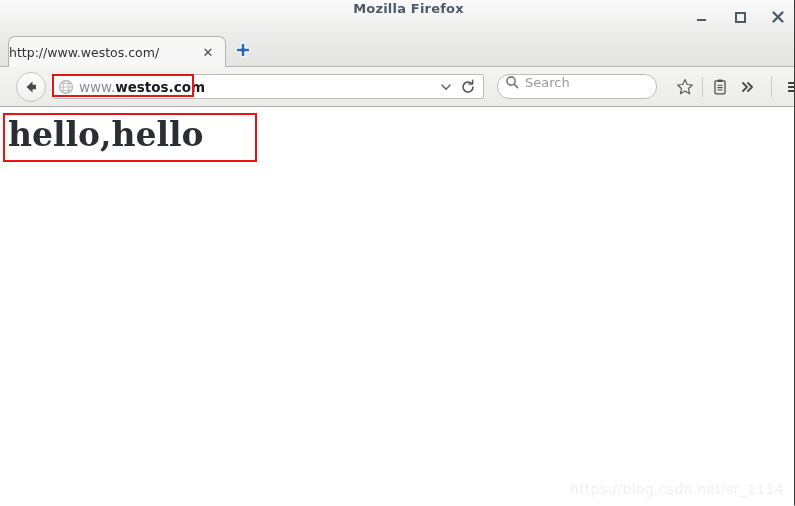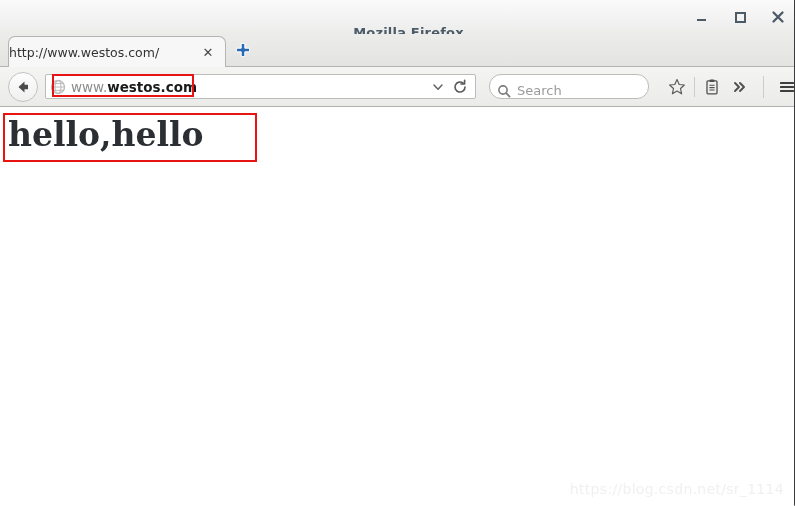--- a/index.html
+++ b/index.html
@@ -27,21 +27,21 @@
   
   .titlebar {
     position: relative;
     height: 34px;
     background: linear-gradient(to bottom, #fbfbfb 0%, #f2f2f2 55%, #ececeb 100%);
     border-bottom: 0;
   }
   .title-text {
     position: absolute;
     left: 0; right: 0;
-    top: 25px;
+    top: 1px;
     text-align: center;
     font-size: 13px;
     font-weight: bold;
     color: #4c5b68;
     letter-spacing: 0.2px;
     font-family: "DejaVu Sans", "Liberation Sans", sans-serif;
     padding-left: 23px;
   }
   .win-controls {
     position: absolute;
@@ -122,20 +122,21 @@
   }
 
   
   .navbar {
     position: relative;
     height: 39px;
     background: linear-gradient(to bottom, #f4f4f3 0%, #ebebea 100%);
     border-bottom: 1px solid #b0b0ae;
     display: flex;
     align-items: center;
+    padding-left: 8px;
   }
   .back-btn {
     margin-left: 8px;
     width: 28px;
     height: 28px;
     border-radius: 50%;
     background: linear-gradient(to bottom, #fdfdfd, #f0f0ef);
     border: 1px solid #c3c3c1;
     display: flex;
     align-items: center;
@@ -198,21 +199,21 @@
 
   .searchbar {
     margin-left: 13px;
     height: 25px;
     width: 160px;
     box-sizing: border-box;
     background: #ffffff;
     border: 1px solid #bcbcba;
     border-radius: 12px;
     display: flex;
-    align-items: flex-end;
+    align-items: flex-start;
     flex: none;
   }
   .search-icon { margin-left: 7px; flex: none; }
   .search-placeholder {
     margin-left: 6px;
     font-size: 13px;
     color: #9b9b9b;
     font-family: "DejaVu Sans", "Liberation Sans", sans-serif;
   }
 

